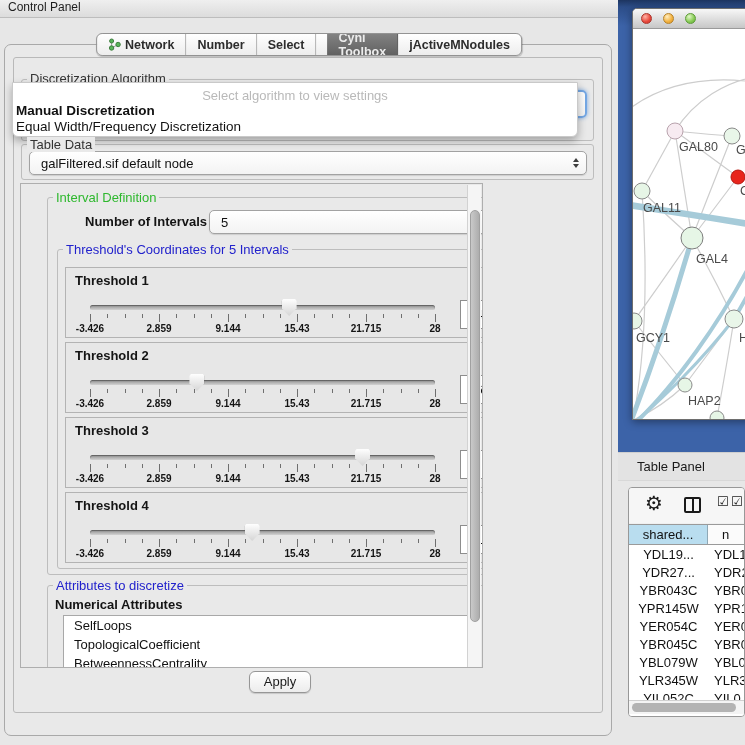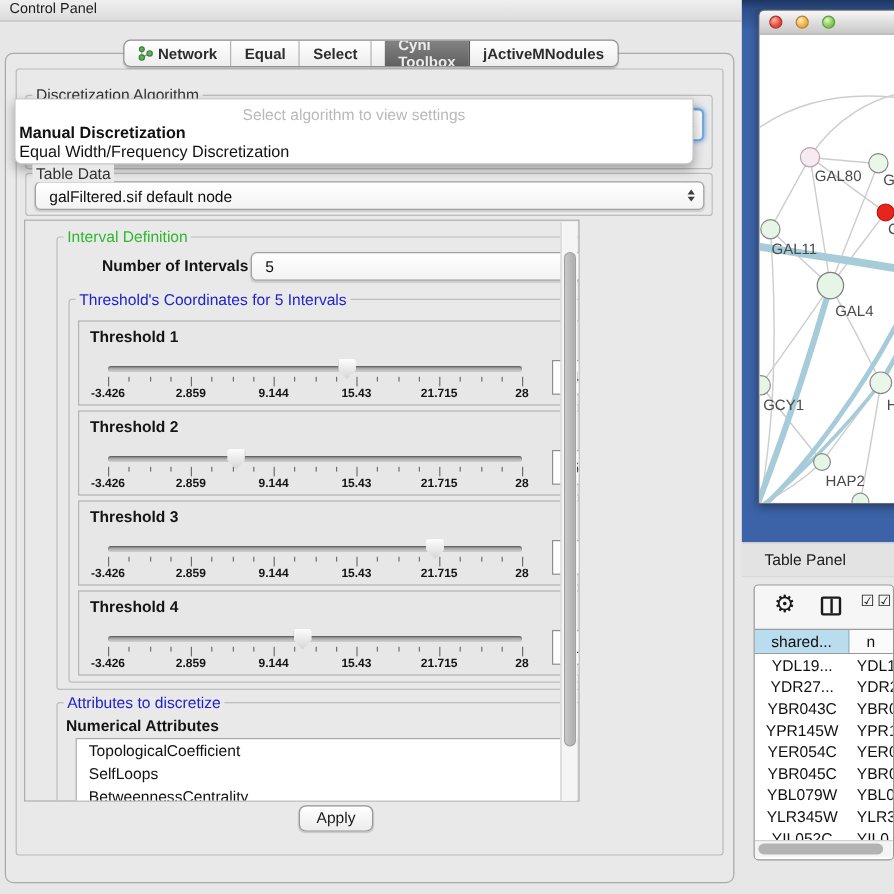--- a/index.html
+++ b/index.html
@@ -156,21 +156,21 @@
         <div class="seg-item">
           <svg width="13" height="13" viewBox="0 0 13 13">
             <path d="M3.5 3.5 L3.5 10 M3.5 10 L10 6.5" stroke="#9a9a9a" stroke-width="1"></path>
             <circle cx="3.5" cy="3" r="2" fill="#59b55a" stroke="#3e7e3f"></circle>
             <circle cx="3.5" cy="10" r="2.2" fill="#59b55a" stroke="#3e7e3f"></circle>
             <circle cx="10" cy="6.5" r="2.2" fill="#59b55a" stroke="#3e7e3f"></circle>
           </svg>
           <span>Network</span>
         </div>
         <div class="seg-item">
-          <span>Equal</span>
+          <span>Number</span>
         </div>
         <div class="seg-item">
           <span>Select</span>
         </div>
         <div class="seg-item selected">
           <span>Cyni Toolbox</span>
         </div>
         <div class="seg-item">
           <span>jActiveMNodules</span>
         </div>
@@ -361,22 +361,22 @@
             </div>
             <div class="value-box">11.344</div>
           </div>
         </div>
 
       <div class="group" style="left:26px; top:401px; width:446px; height:110px;"></div>
       <div class="group-title t-blue" style="left:32px; top:394px;">Attributes to discretize</div>
       <div class="bold-label" style="left:34px; top:413px;">Numerical Attributes</div>
       <div class="listbox">
         <div id="attrItems">
+            <div class="list-item">SelfLoops</div>
             <div class="list-item">TopologicalCoefficient</div>
-            <div class="list-item">SelfLoops</div>
             <div class="list-item">BetweennessCentrality</div>
           </div>
         <div class="list-vscroll">
           <div class="list-vthumb"></div>
         </div>
       </div>
 
       <div class="vscroll">
         <div class="vscroll-thumb"></div>
       </div>

